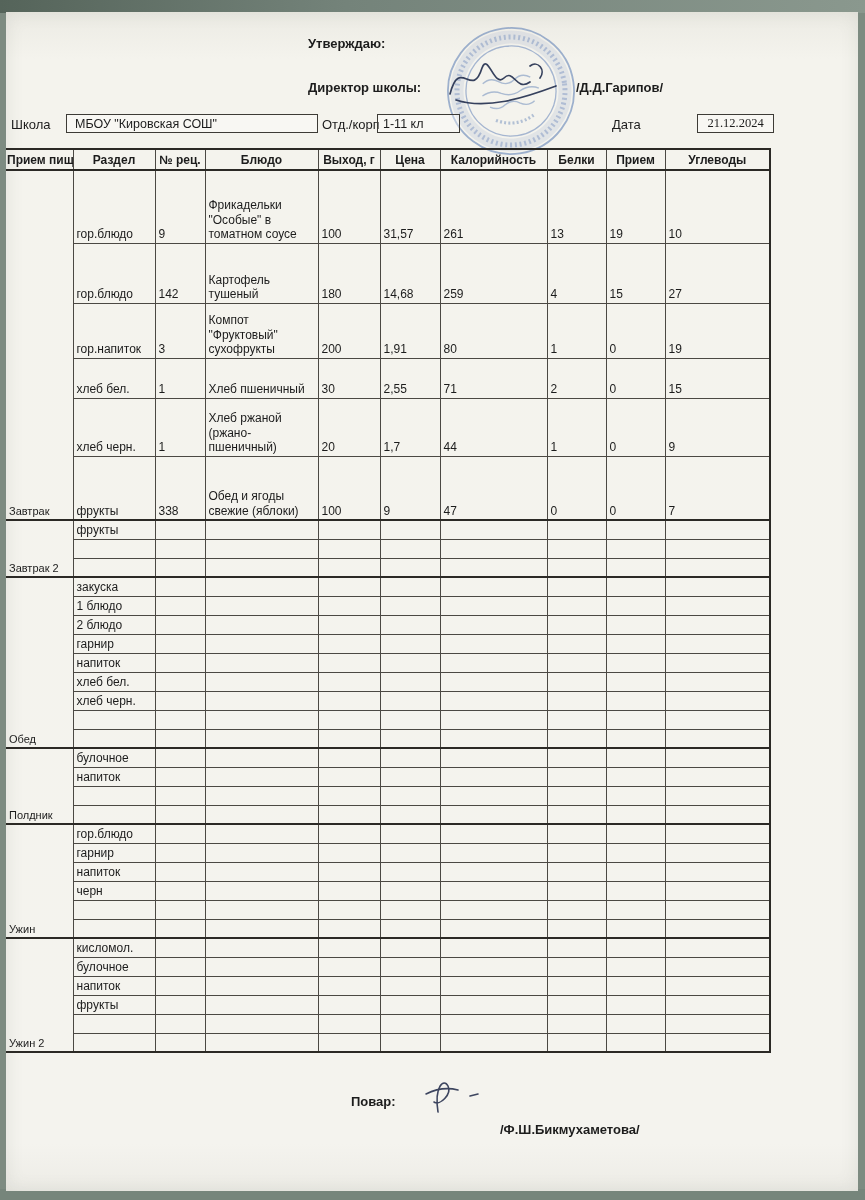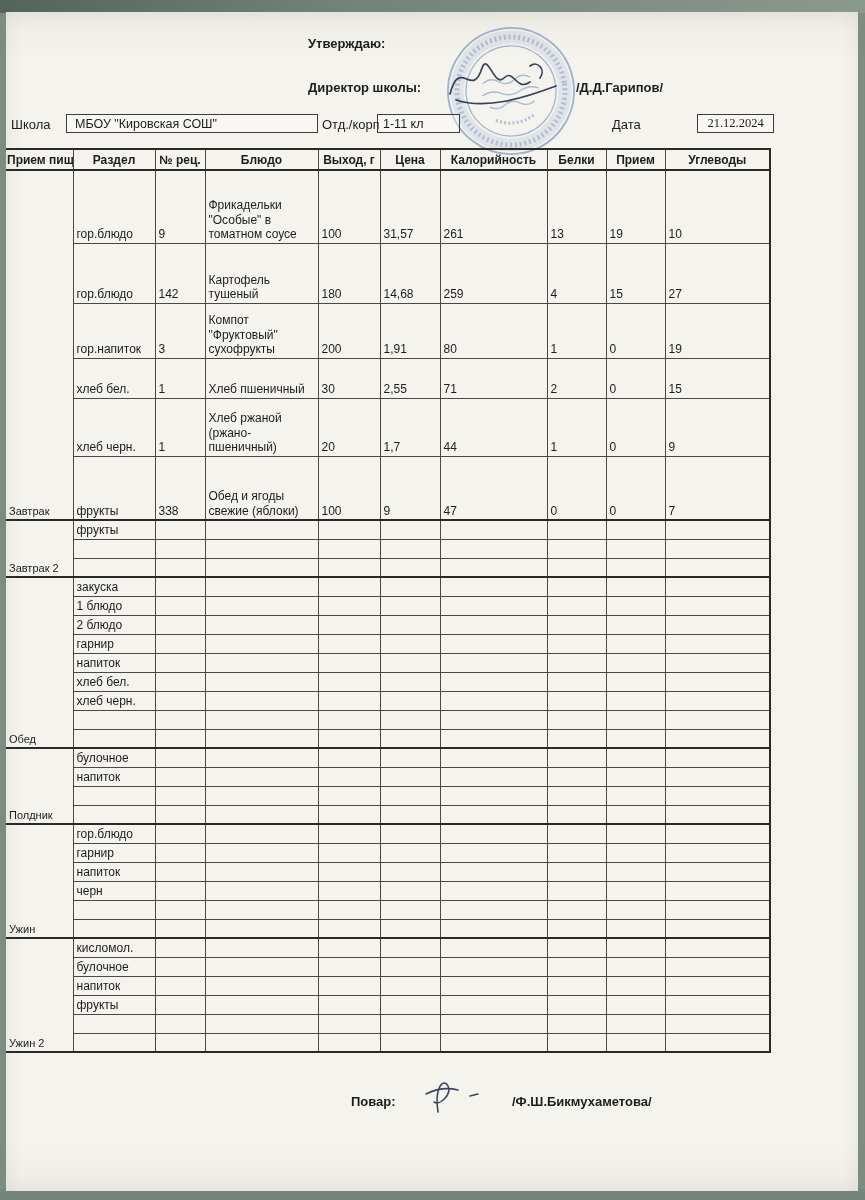--- a/index.html
+++ b/index.html
@@ -519,15 +519,15 @@
   <div class="abs lbl bold" style="left:345px; top:1082px;">Повар:</div>
 
   <svg class="abs sig" style="left:408px; top:1060px;" width="72" height="50" viewBox="0 0 72 50">
     <g fill="none" stroke="#2a3350" stroke-width="1.6" stroke-linecap="round" opacity="0.9">
       <path d="M24 40 C 20 14, 30 6, 34 14 C 38 22, 26 34, 20 30"></path>
       <path d="M12 22 C 24 16, 36 16, 44 18"></path>
       <path d="M56 24 L 64 22"></path>
     </g>
   </svg>
 
-  <div class="abs lbl bold" style="left:494px; top:1082px;margin-left:12px;">/Ф.Ш.Бикмухаметова/</div>
+  <div class="abs lbl bold" style="left:494px; top:1110px;">/Ф.Ш.Бикмухаметова/</div>
 
 </div>
 
 </body></html>

